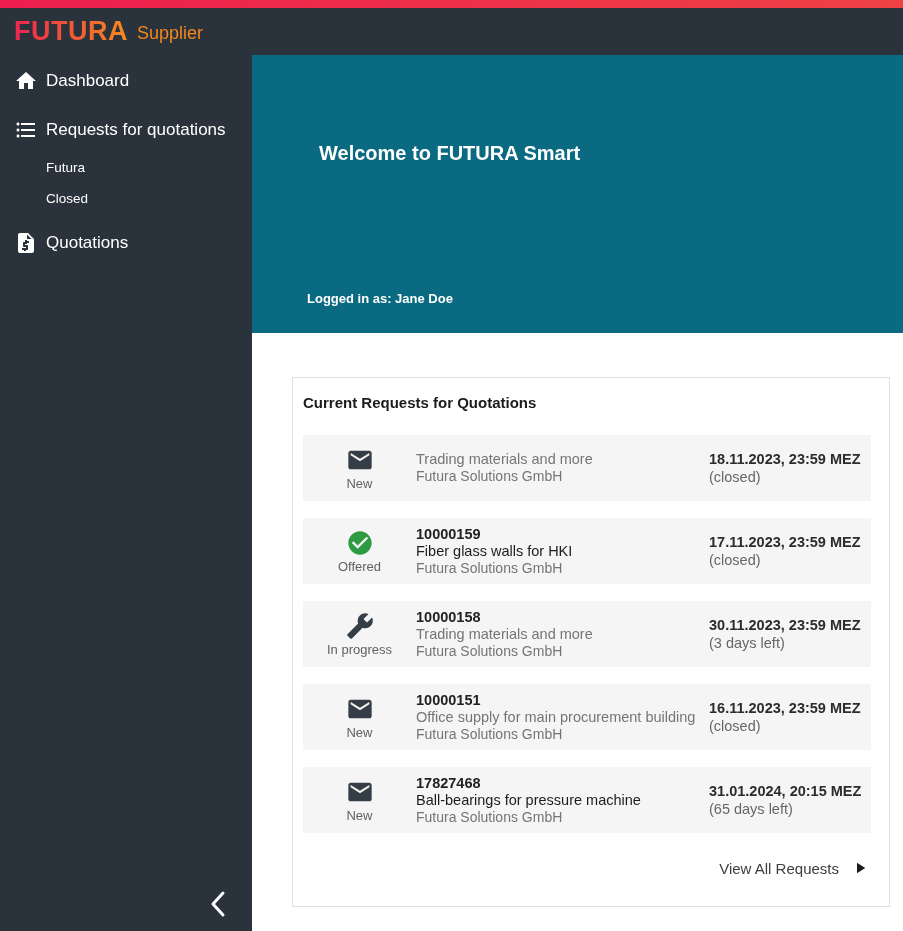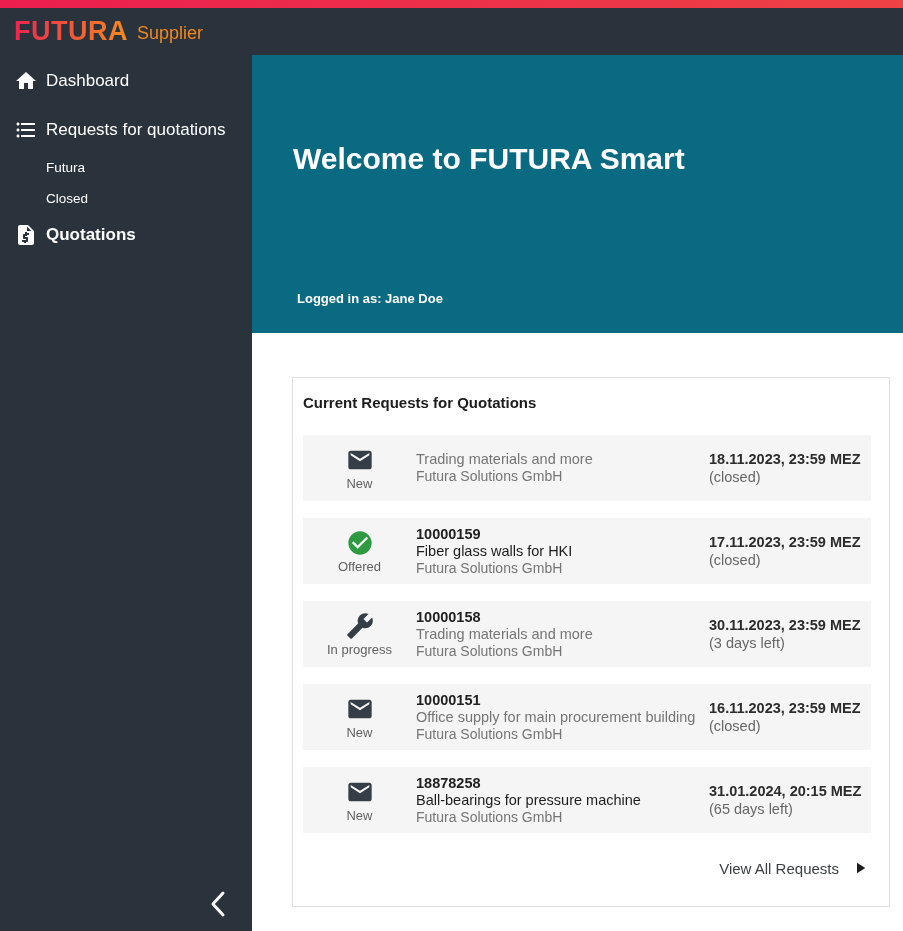--- a/index.html
+++ b/index.html
@@ -32,42 +32,42 @@
     position: absolute; left: 0; top: 55px; width: 252px; height: 876px;
     background: #2A333C; color: #fff;
   }
   .nav-item {
     display: flex; align-items: center; height: 30px; margin-left: 14px; cursor: pointer;
   }
   .nav-item .nav-icon { width: 24px; height: 24px; flex: 0 0 24px; }
   .nav-item .nav-label { margin-left: 8px; font-size: 17px; color: #fff; }
   .nav-dashboard { margin-top: 11px; text-align: center; }
   .nav-rfq { margin-top: 19px; }
-  .nav-quotations { margin-top: 12px; font-weight: bold; }
+  .nav-quotations { margin-top: 20px; }
   .sub-item {
     margin-left: 46px; font-size: 13.5px; color: #fff; cursor: pointer; height: 20px;
     display: flex; align-items: center;
   }
   .sub-running { margin-top: 12px; }
   .sub-closed { margin-top: 11px; }
   .collapse-btn {
     position: absolute; right: 17px; bottom: 9px; width: 32px; height: 34px;
     display: flex; align-items: center; justify-content: center; cursor: pointer;
     background: transparent; border: none;
   }
 
   
   .main { position: absolute; left: 252px; top: 55px; width: 651px; height: 876px; background: #fff; }
   .banner {
     position: absolute; left: 0; top: 0; width: 651px; height: 278px;
     background: #0A6A81; color: #fff;
     padding: 87px 30px 0 41px;
   }
-  .banner-title { font-size: 30px; font-weight: bold; }
-  .banner-user { position: absolute; left: 45px; bottom: 27px; font-size: 13px; font-weight: bold; }
+  .banner-title { font-size: 20px; font-weight: bold; margin-left: 26px; }
+  .banner-user { position: absolute; left: 55px; bottom: 27px; font-size: 13px; font-weight: bold; }
 
   
   .card {
     position: absolute; left: 40px; top: 322px; width: 598px; height: 530px;
     background: #fff; border: 1px solid #DFDFDF;
     padding: 16px 18px 12px 10px;
   }
   .card-title { font-size: 15px; font-weight: bold; color: #1c1c1c; margin-bottom: 24px; }
   .rfq-row {
     display: flex; align-items: center; height: 66px; background: #F5F5F5;
@@ -244,21 +244,21 @@
     <div class="row-iconcell">
       <span class="row-icon icon-mail">
         <svg viewBox="0 0 24 24" width="28" height="28">
                   <path fill="#353E46" d="M20 4H4c-1.1 0-1.99.9-1.99 2L2 18c0 1.1.9 2 2 2h16c1.1 0 2-.9 2-2V6c0-1.1-.9-2-2-2zm0 4l-8 5-8-5V6l8 5 8-5v2z"></path>
                 </svg>
       </span>
 
       <span class="row-status">New</span>
     </div>
     <div class="row-text">
-      <div class="row-id">18878258</div>
+      <div class="row-id">17827468</div>
       <div class="row-desc em">Ball-bearings for pressure machine</div>
       <div class="row-company">Futura Solutions GmbH</div>
     </div>
     <div class="row-datecell">
       <div class="row-date">31.01.2024, 20:15 MEZ</div>
       <div class="row-deadline">(65 days left)</div>
     </div>
   </div>
 </div>
 

